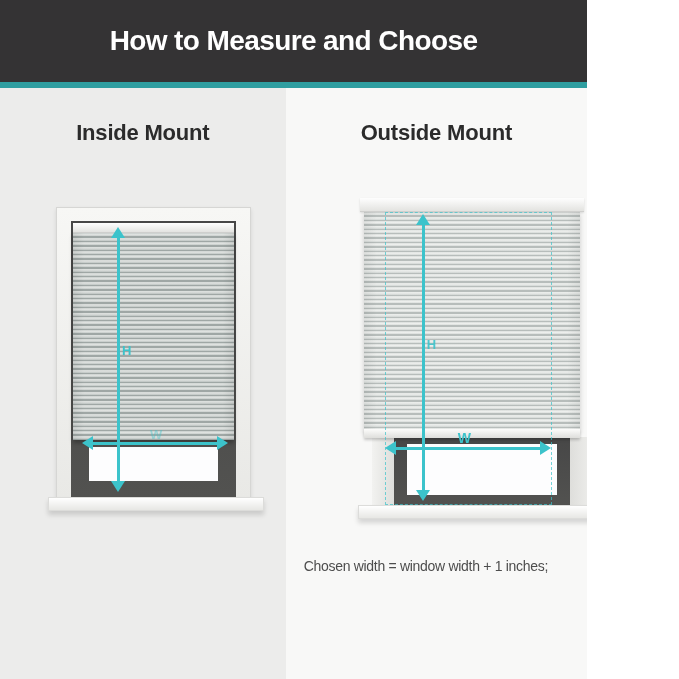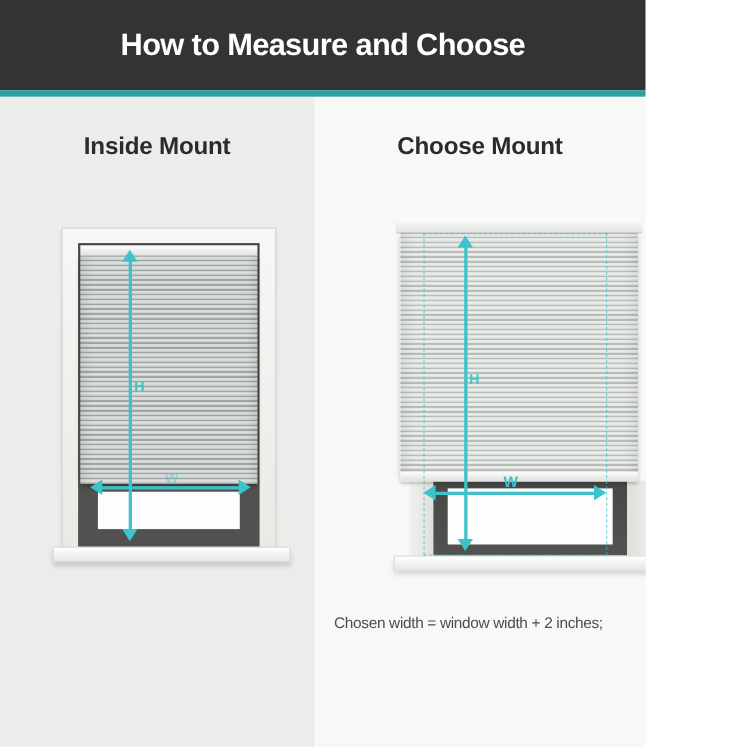--- a/index.html
+++ b/index.html
@@ -94,21 +94,21 @@
           <div class="abs tri tri-left" style="left:82px;top:348px;"></div>
           <div class="abs aline-h" style="left:92px;top:354px;width:126px;"></div>
           <div class="abs tri tri-right" style="left:217px;top:348px;"></div>
           <div class="abs mlabel" style="left:150px;top:340px;opacity:.4;">W</div>
         </div>
       </div>
 
     </div>
 
     <div class="col right">
-      <div class="col-heading">Choose Mount</div>
+      <div class="col-heading">Outside Mount</div>
 
       <div>
 
         <div class="abs jamb" style="left:86px;top:349px;width:22px;height:68px;"></div>
         <div class="abs jamb" style="left:284px;top:349px;width:27px;height:68px;transform:scaleX(-1);"></div>
         <div class="abs win-opening" style="left:108px;top:349px;width:176px;height:68px;"></div>
         <div class="abs glass" style="left:121px;top:356px;width:150px;height:51px;"></div>
 
         <div class="abs blind-right" style="left:78px;top:123px;width:216px;height:220px;"></div>
         <div class="abs headrail" style="left:74px;top:110px;width:224px;height:13px;box-shadow:0 1px 2px rgba(0,0,0,.12);"></div>
@@ -127,18 +127,18 @@
 
         <div>
           <div class="abs tri tri-left" style="left:99px;top:353px;"></div>
           <div class="abs aline-h" style="left:109px;top:359px;width:146px;"></div>
           <div class="abs tri tri-right" style="left:254px;top:353px;"></div>
           <div class="abs mlabel" style="left:172px;top:343px;font-size:14px;">W</div>
         </div>
       </div>
 
       <ul class="notes nr">
-        <li>Chosen width = window width + 2 inches;</li>
+        <li>Chosen width = window width + 1 inches;</li>
       </ul>
     </div>
 
   </div>
 </div>
 
 </body></html>

